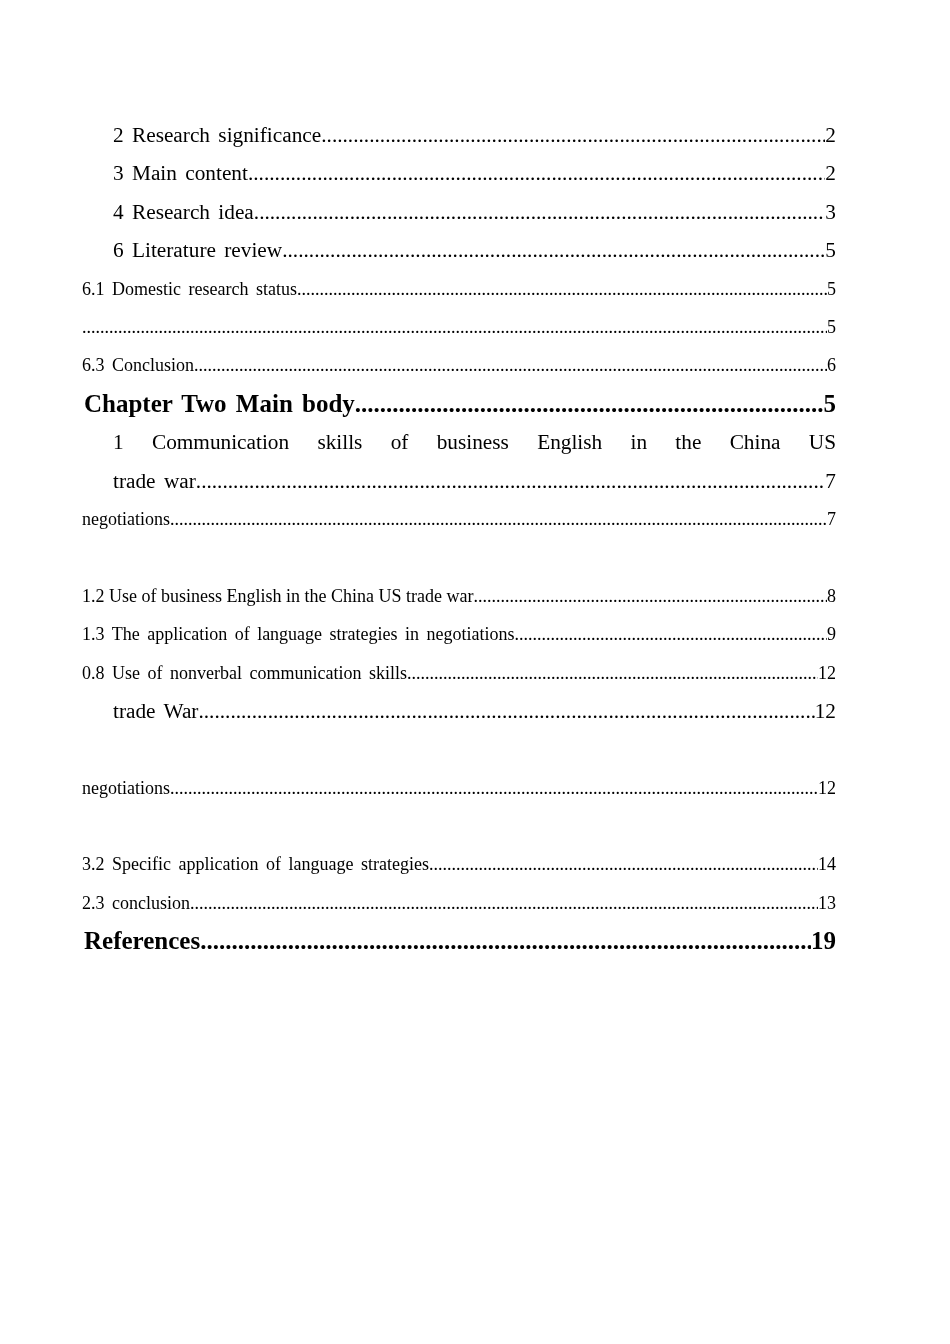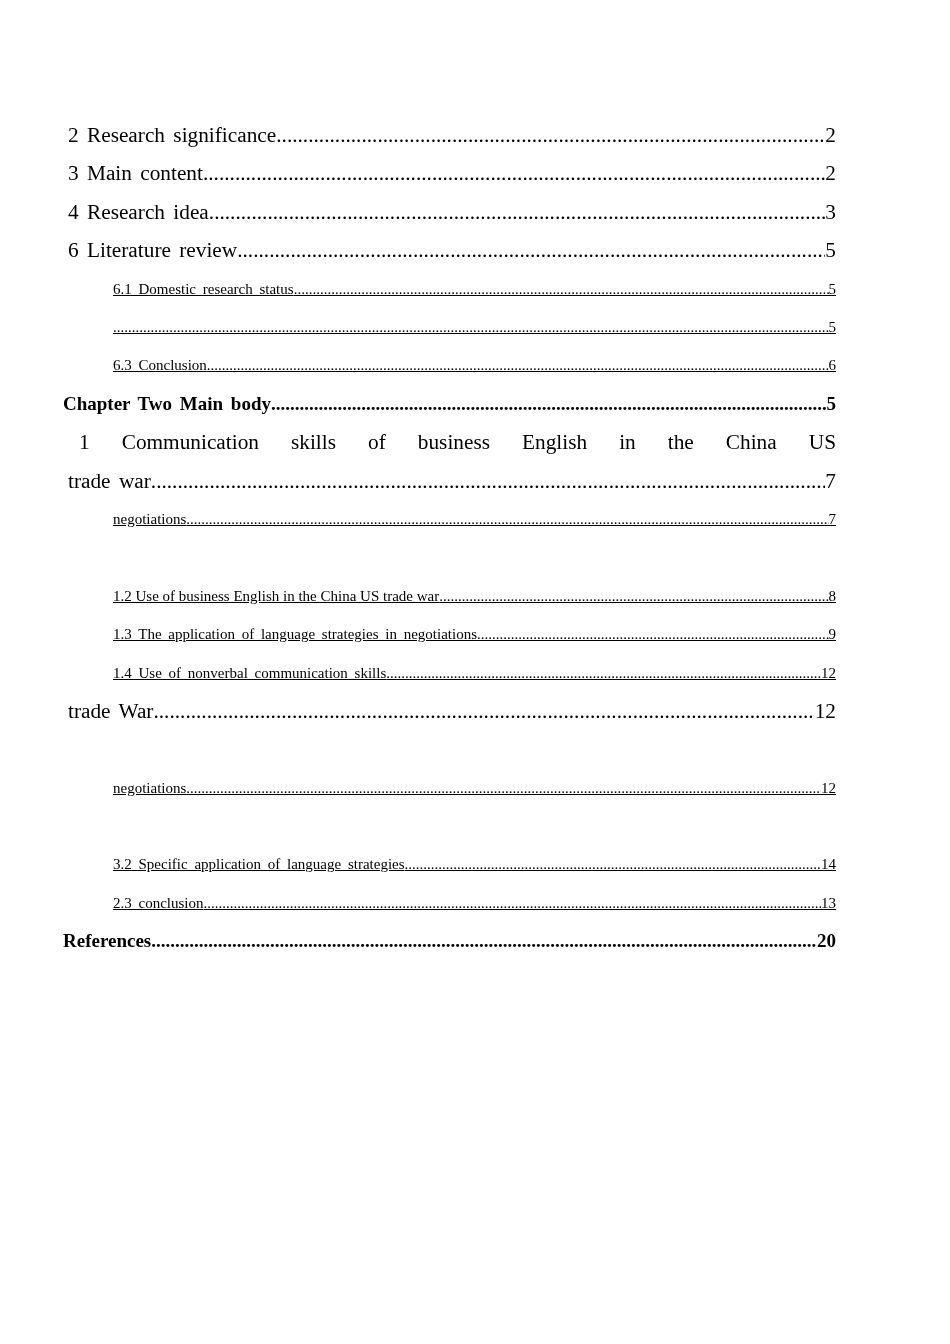--- a/index.html
+++ b/index.html
@@ -25,36 +25,35 @@
       position: relative;
       box-sizing: border-box;
       width: 836px;
       line-height: 38.4px;
       height: 38.4px;
       white-space: nowrap;
     }
     .entry.wrap {
       height: 76.8px;
     }
-    .lvl0 { padding-left: 63px; font-weight: bold; font-size: 19px; }
-    .lvl1 { padding-left: 68px; font-size: 21.3px; }
-    .lvl2 { padding-left: 113px; font-size: 15px; text-decoration: underline; }
+    .lvl0 { padding-left: 84px; font-weight: bold; font-size: 25px; }
+    .lvl1 { padding-left: 113px; font-size: 21.3px; }
+    .lvl2 { padding-left: 82px; font-size: 18px; }
 
     .line {
       display: flex;
       align-items: baseline;
       height: 38.4px;
       overflow: hidden;
     }
     .line.justify {
       display: block;
       text-align: justify;
       text-align-last: justify;
       word-spacing: 2px;
-      margin-left: 11px;
     }
     .title {
       flex: 0 0 auto;
       word-spacing: 3px;
     }
     .leader {
       flex: 1 1 auto;
       overflow: hidden;
       white-space: nowrap;
       letter-spacing: 0px;
@@ -166,21 +165,21 @@
   <div class="entry lvl2">
     <div class="line">
       <span class="title">1.3  The  application  of  language  strategies  in  negotiations</span>
       <span class="leader"></span>
       <span class="page">9</span>
     </div>
   </div>
 
   <div class="entry lvl2">
     <div class="line">
-      <span class="title">1.4  Use  of  nonverbal  communication  skills</span>
+      <span class="title">0.8  Use  of  nonverbal  communication  skills</span>
       <span class="leader"></span>
       <span class="page">12</span>
     </div>
   </div>
 
   <div class="entry lvl1 wrap">
     <div class="line">
       <span class="title">trade  War</span>
       <span class="leader"></span>
       <span class="page">12</span>
@@ -208,18 +207,18 @@
       <span class="title">2.3  conclusion</span>
       <span class="leader"></span>
       <span class="page">13</span>
     </div>
   </div>
 
   <div class="entry lvl0">
     <div class="line">
       <span class="title">References</span>
       <span class="leader"></span>
-      <span class="page">20</span>
+      <span class="page">19</span>
     </div>
   </div>
 
 
 </div>
 
 </body></html>

